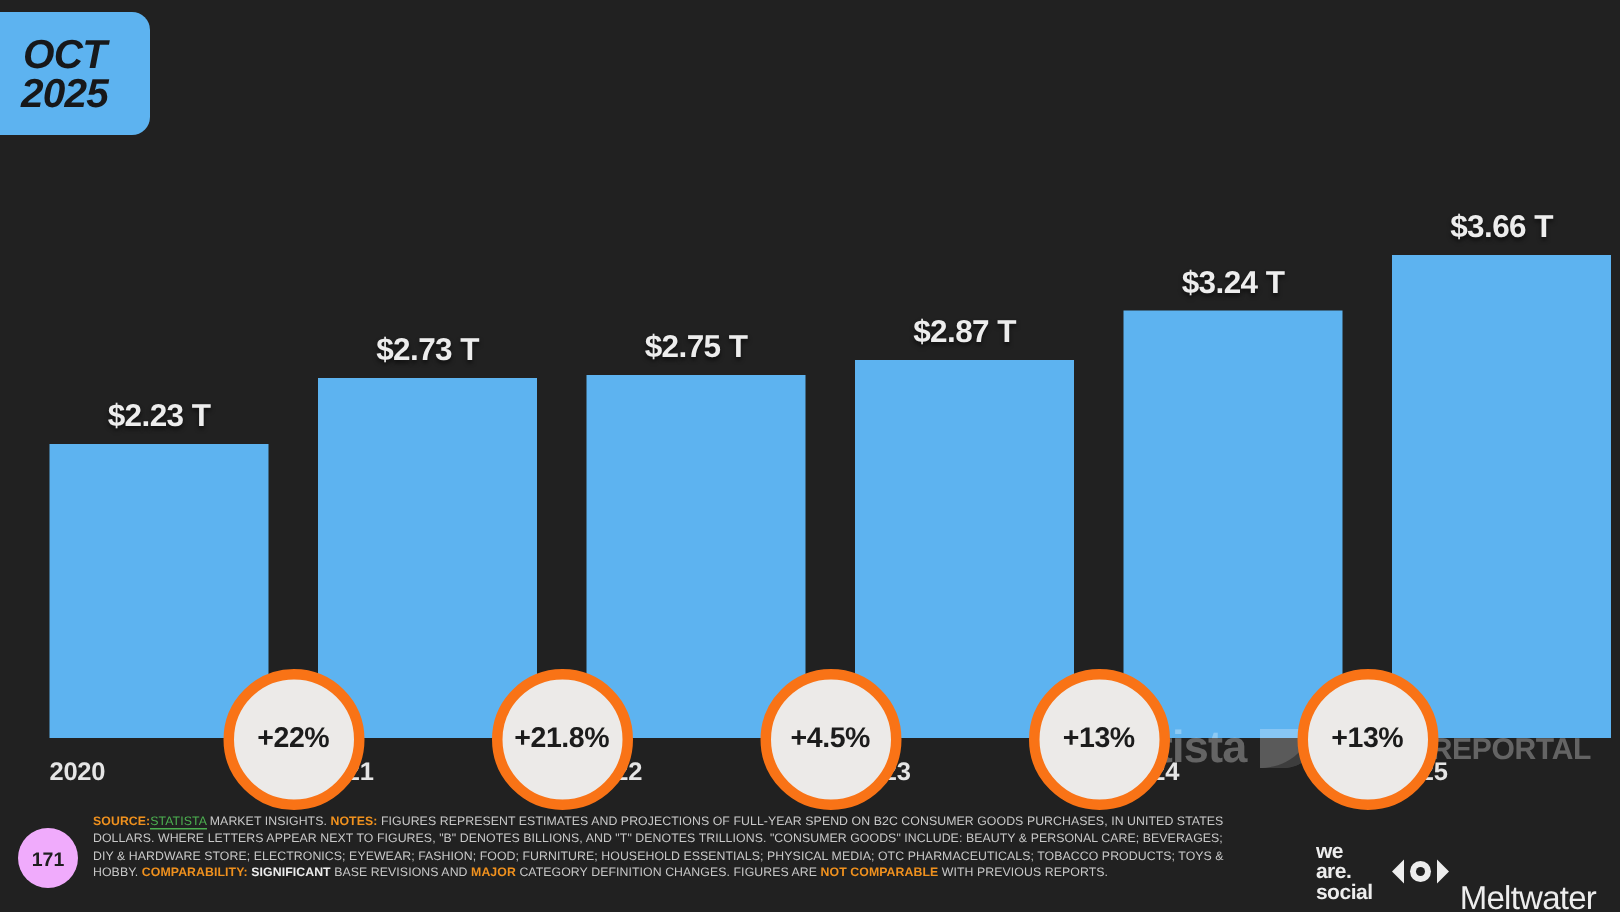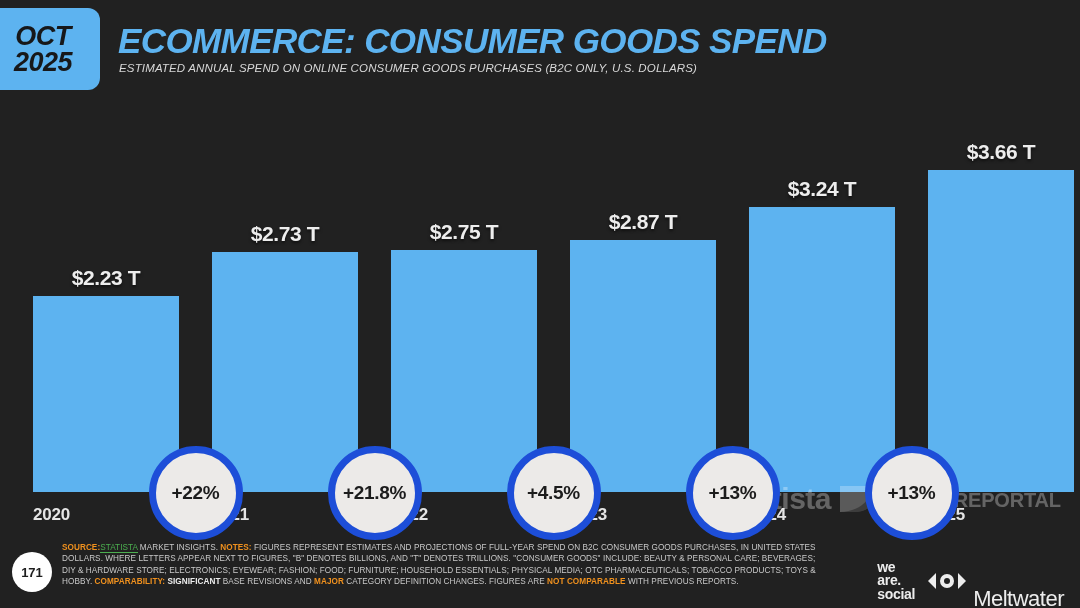--- a/index.html
+++ b/index.html
@@ -73,21 +73,21 @@
     font-size:17px; font-weight:bold;
     color:#e5e5e5;
     letter-spacing:-0.2px;
   }
 
   .delta {
     position:absolute;
     width:94px; height:94px;
     border-radius:50%;
     background:#ECEAE8;
-    border:7px solid #1d4ed8;
+    border:7px solid #f97316;
     display:flex; align-items:center; justify-content:center;
     font-size:19px; font-weight:bold;
     color:#1C1C1C;
     letter-spacing:-0.3px;
     z-index:5;
   }
 
   
   #wm-statista {
     position:absolute; left:730px; top:378px;
@@ -106,21 +106,21 @@
   #wm-datareportal .txt {
     font-size:20px; font-weight:bold; color:#fff;
     letter-spacing:-0.2px;
   }
 
   
   #footer { position:absolute; left:0; bottom:0; width:1080px; height:70px; }
   #page-badge {
     position:absolute; left:12px; top:14px;
     width:40px; height:40px; border-radius:50%;
-    background:#ffffff;
+    background:#f0abfc;
     display:flex; align-items:center; justify-content:center;
     font-size:13px; font-weight:bold; color:#1E1E1E;
   }
   #notes {
     position:absolute; left:62px; top:4px; width:760px;
     font-size:8.2px; line-height:11.3px;
     color:#C9C9C9;
     letter-spacing:.06px;
   }
   #notes .o { color:#F0911E; font-weight:bold; }
@@ -138,22 +138,20 @@
 </head>
 <body>
 
 <div id="header">
 
   <div id="date-badge">
     <span class="m">OCT</span>
     <span class="y">2025</span>
   </div>
 
-  <div id="title">ECOMMERCE: CONSUMER GOODS SPEND</div>
-  <div id="subtitle">ESTIMATED ANNUAL SPEND ON ONLINE CONSUMER GOODS PURCHASES (B2C ONLY, U.S. DOLLARS)</div>
 
 </div>
 
 <div id="chart">
 
   <div id="wm-statista">
     <span class="txt">statista</span>
     <svg width="36" height="30" viewBox="0 0 36 30">
       <path d="M2 2 H34 V16 C34 24 26 28 16 28 H2 Z" fill="#ffffff" opacity="0.85"></path>
       <path d="M2 28 C14 28 30 22 34 6 L34 16 C34 24 26 28 16 28 Z" fill="#212121" opacity="0.5"></path>

